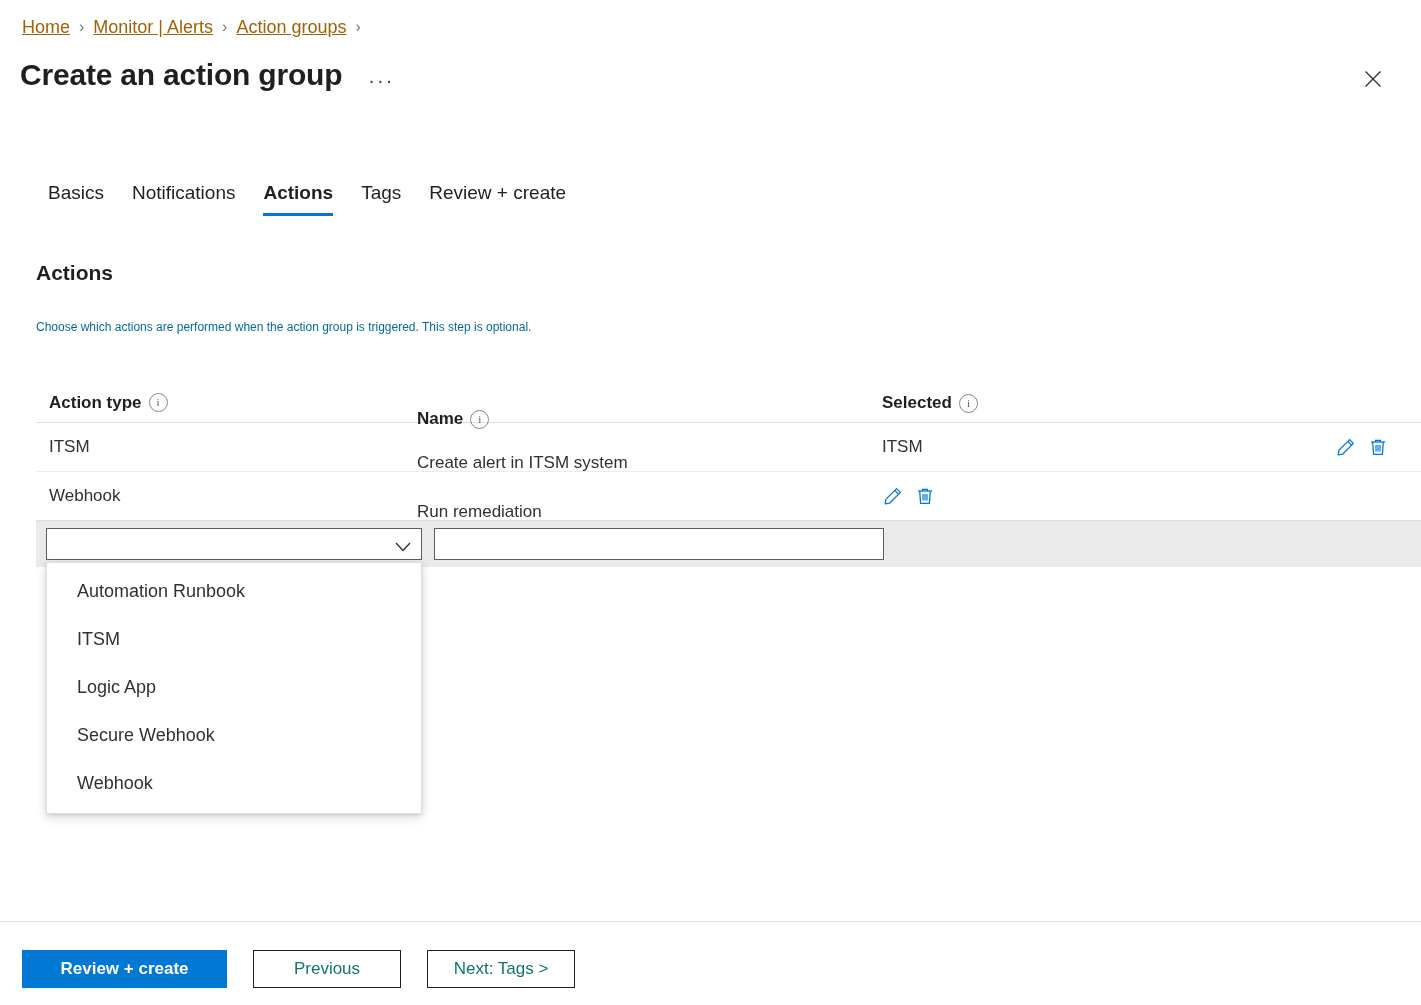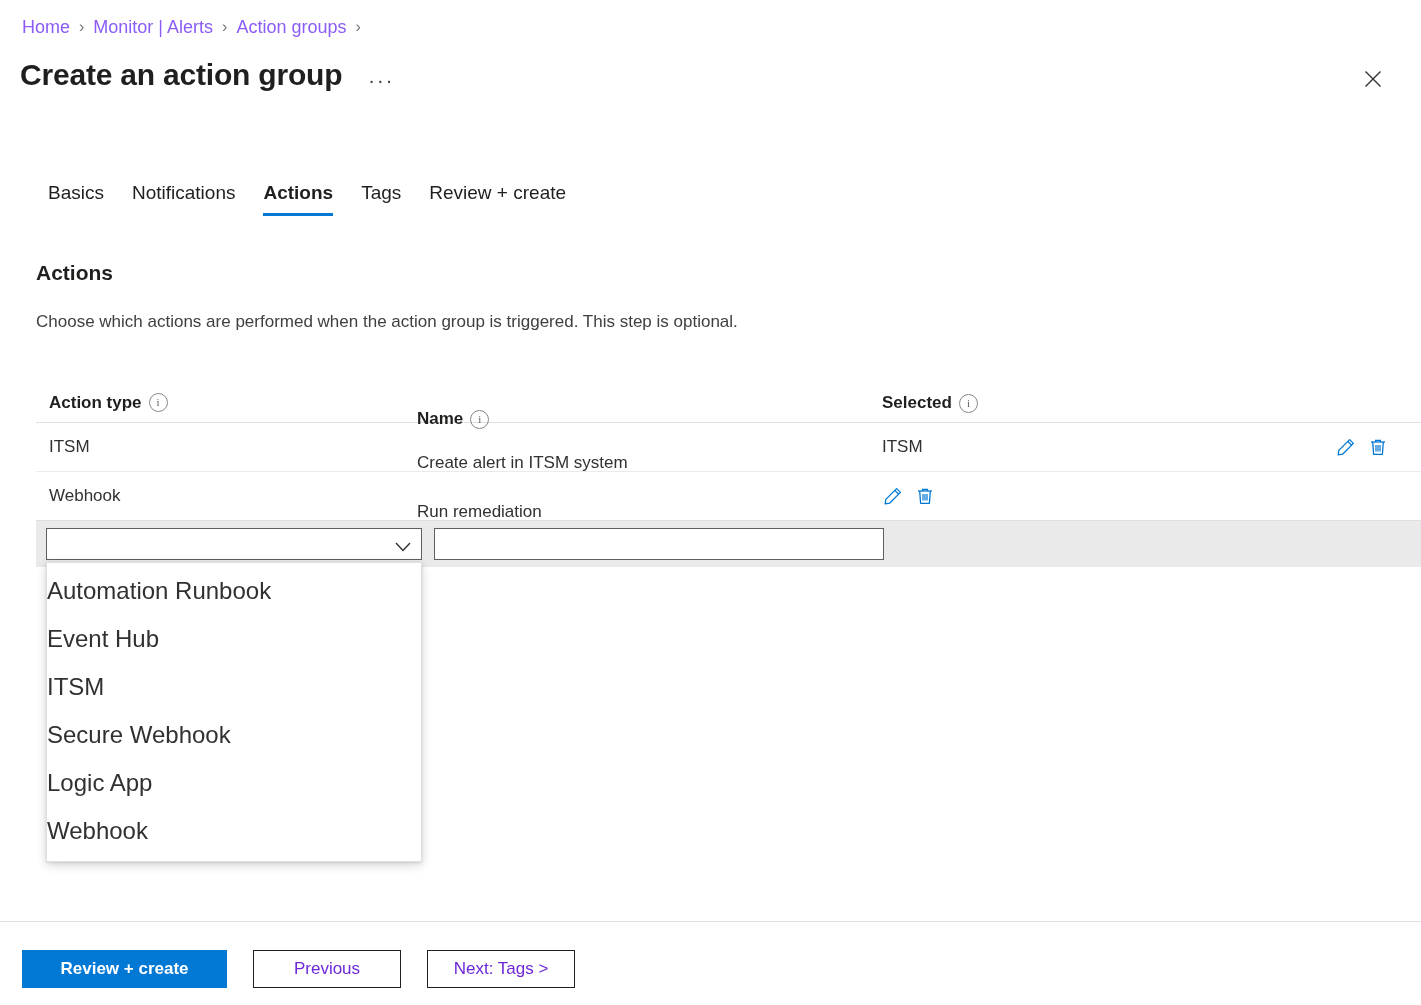--- a/index.html
+++ b/index.html
@@ -20,23 +20,24 @@
   .breadcrumb {
     position: absolute;
     left: 22px;
     top: 14px;
     display: flex;
     align-items: center;
     font-size: 18px;
     line-height: 26px;
   }
   .crumb-link {
-    color: #8b5cf6;
+    color: #a16207;
     cursor: pointer;
     white-space: nowrap;
+    text-decoration: underline;
   }
   .crumb-sep {
     color: #797775;
     margin: 0 9px;
     font-size: 16px;
     user-select: none;
   }
 
   
   .title-row {
@@ -110,23 +111,23 @@
     position: absolute;
     left: 36px;
     top: 261px;
     font-size: 21px;
     font-weight: 600;
     color: #201f1e;
   }
   .section-desc {
     position: absolute;
     left: 36px;
-    top: 312px;
-    font-size: 17px;
-    color: #404040;
+    top: 320px;
+    font-size: 12px;
+    color: #0369a1;
   }
 
   
   .grid {
     position: absolute;
     left: 36px;
     top: 384px;
     width: 1385px;
   }
   .grid-head {
@@ -237,22 +238,22 @@
     border: 1px solid #e1dfdd;
     box-shadow: 0 3px 10px rgba(0,0,0,0.16), 0 1px 3px rgba(0,0,0,0.10);
     padding: 4px 0 6px 0;
     box-sizing: border-box;
     z-index: 20;
   }
   .dd-item {
     height: 48px;
     display: flex;
     align-items: center;
-    padding-left: 0;
-    font-size: 24px;
+    padding-left: 30px;
+    font-size: 18px;
     color: #323130;
     cursor: pointer;
   }
 
   
   .footer-divider {
     position: absolute;
     left: 0;
     right: 0;
     top: 921px;
@@ -280,21 +281,21 @@
   }
   .btn-primary {
     background: #0078d4;
     color: #ffffff;
     border: 1px solid #0078d4;
     font-weight: 700;
     min-width: 205px;
   }
   .btn-secondary {
     background: #ffffff;
-    color: #6d28d9;
+    color: #0f766e;
     border: 1px solid #201f1e;
     min-width: 148px;
   }
 </style>
 </head>
 <body>
 
 <div class="breadcrumb">
   <span class="crumb-link">Home</span>
   <span class="crumb-sep">›</span>
@@ -400,24 +401,23 @@
         </svg>
       </span>
     </div>
     <input class="name-input" type="text" value="" placeholder="" style="">
   </div>
 
 </div>
 
 <div class="dropdown">
   <div class="dd-item">Automation Runbook</div>
-  <div class="dd-item">Event Hub</div>
   <div class="dd-item">ITSM</div>
+  <div class="dd-item">Logic App</div>
   <div class="dd-item">Secure Webhook</div>
-  <div class="dd-item">Logic App</div>
   <div class="dd-item">Webhook</div>
 </div>
 
 <div class="footer-divider"></div>
 <div class="footer">
   <div class="btn btn-primary">Review + create</div>
   <div class="btn btn-secondary">Previous</div>
   <div class="btn btn-secondary">Next: Tags &gt;</div>
 </div>
 

